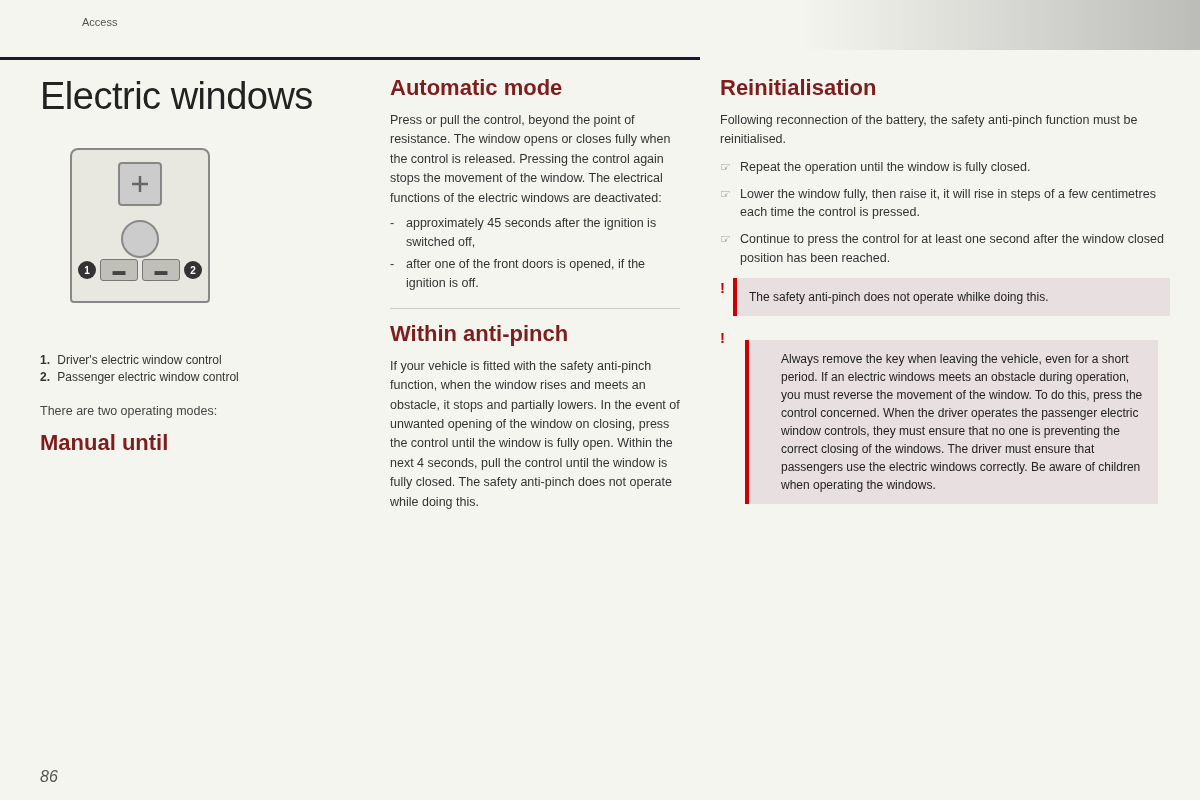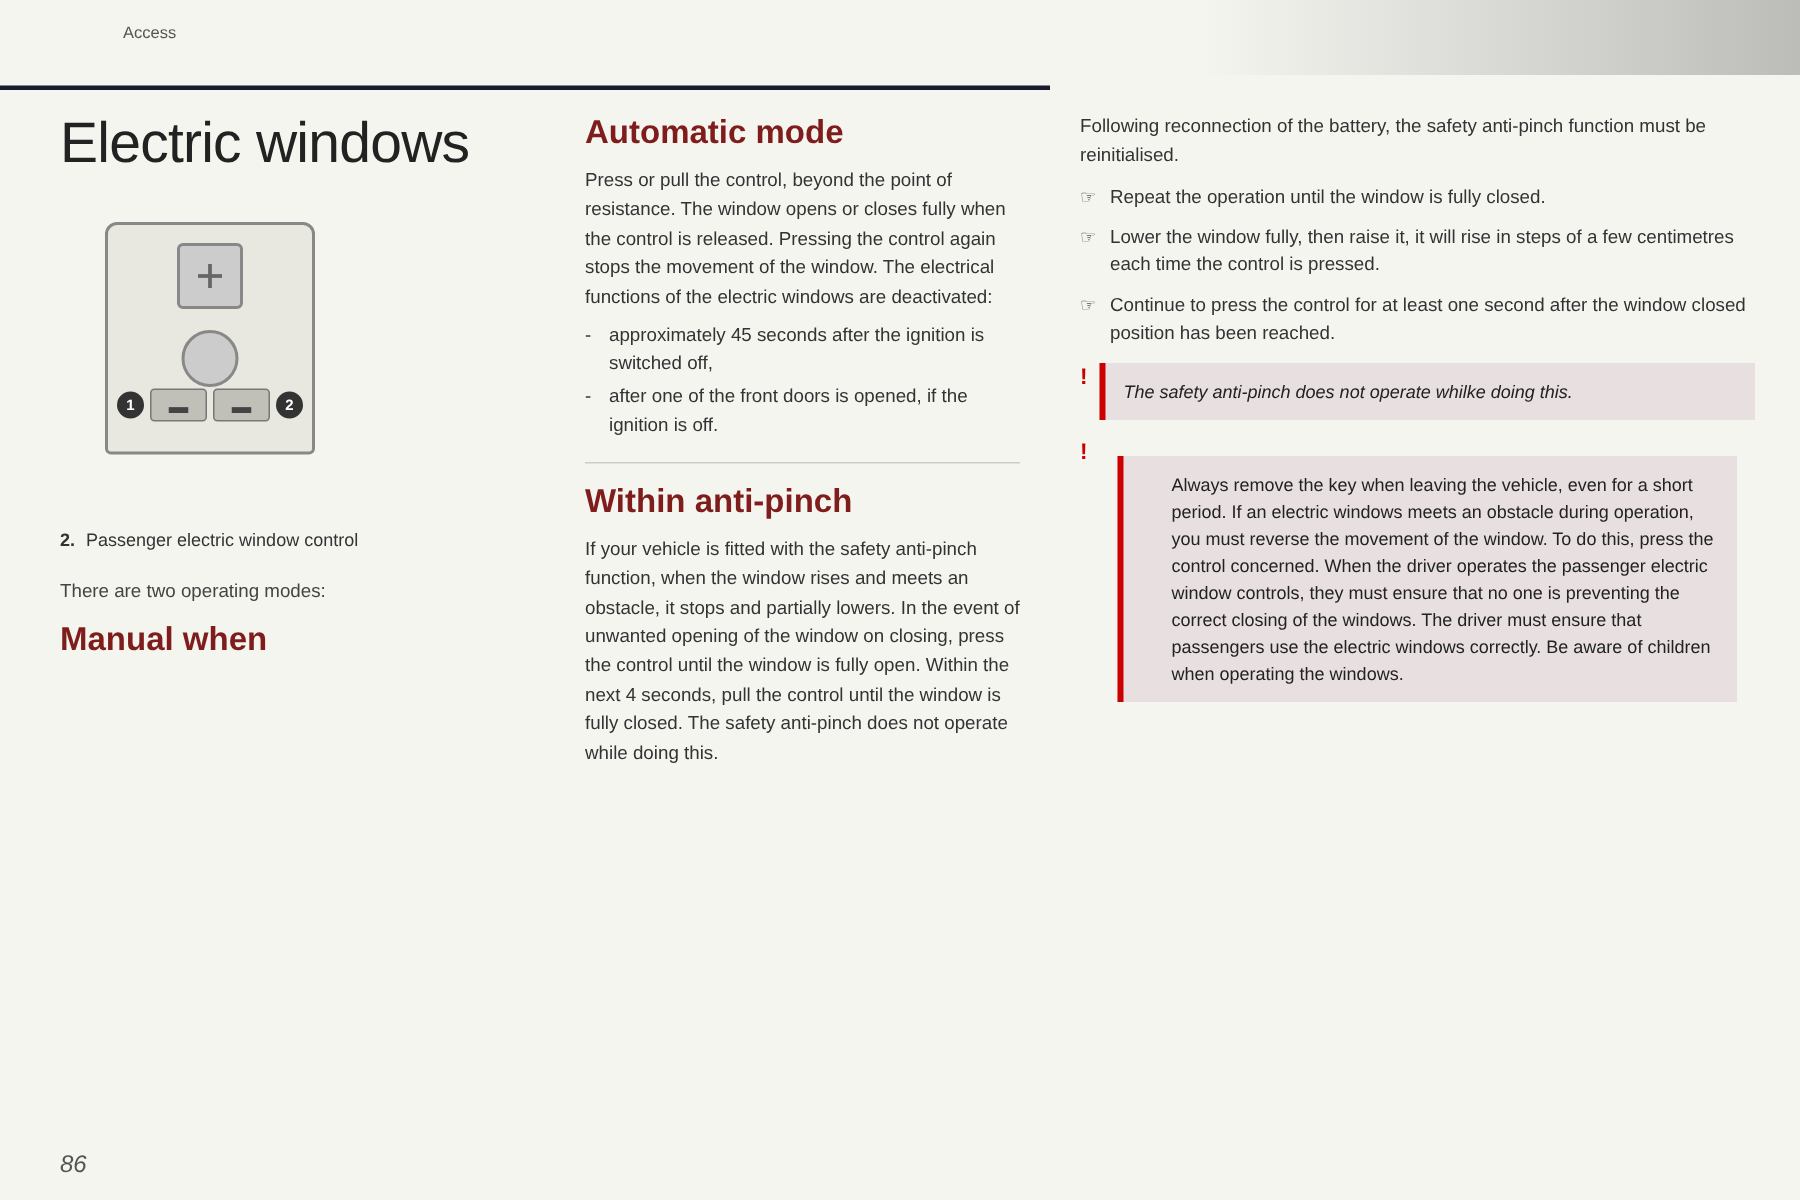--- a/index.html
+++ b/index.html
@@ -283,56 +283,61 @@
           <div class="window-btn">
             <span style="font-size:13px; color:#444;">▬</span>
           </div>
           <div class="num-circle">2</div>
         </div>
       </div>
     </div>
 
     <ul class="label-list">
       <li>
+        <span class="label-num">1.</span>
+        <span>Driver's electric window control</span>
+      </li>
+      <li>
         <span class="label-num">2.</span>
         <span>Passenger electric window control</span>
       </li>
     </ul>
 
     <p class="two-modes-text">There are two operating modes:</p>
 
-    <h2 class="section-title">Manual when</h2>
+    <h2 class="section-title">Manual until</h2>
   </div>
 
   <div class="middle-col">
     <h2 class="section-title">Automatic mode</h2>
     <p class="body-text">Press or pull the control, beyond the point of resistance. The window opens or closes fully when the control is released. Pressing the control again stops the movement of the window. The electrical functions of the electric windows are deactivated:</p>
     <ul class="bullet-list">
       <li>approximately 45 seconds after the ignition is switched off,</li>
       <li>after one of the front doors is opened, if the ignition is off.</li>
     </ul>
 
     <div class="section-divider"></div>
 
     <h2 class="section-title">Within anti-pinch</h2>
     <p class="body-text">If your vehicle is fitted with the safety anti-pinch function, when the window rises and meets an obstacle, it stops and partially lowers. In the event of unwanted opening of the window on closing, press the control until the window is fully open. Within the next 4 seconds, pull the control until the window is fully closed. The safety anti-pinch does not operate while doing this.</p>
   </div>
 
   <div class="right-col">
+    <h2 class="section-title">Reinitialisation</h2>
     <p class="body-text">Following reconnection of the battery, the safety anti-pinch function must be reinitialised.</p>
 
     <ul class="arrow-list">
       <li>Repeat the operation until the window is fully closed.</li>
       <li>Lower the window fully, then raise it, it will rise in steps of a few centimetres each time the control is pressed.</li>
       <li>Continue to press the control for at least one second after the window closed position has been reached.</li>
     </ul>
 
     <div class="warning-row">
       <span class="warning-excl">!</span>
-      <div class="warning-box" style="flex:1; margin:0;font-style:italic;">
+      <div class="warning-box" style="flex:1; margin:0;">
         <span>The safety anti-pinch does not operate whilke doing this.</span>
       </div>
     </div>
 
     <div class="warning-row" style="margin-top:12px;">
       <span class="warning-excl">!</span>
       <div class="warning-box" style="flex:1; margin:12px;padding-left:32px;">
         <span>Always remove the key when leaving the vehicle, even for a short period. If an electric windows meets an obstacle during operation, you must reverse the movement of the window. To do this, press the control concerned. When the driver operates the passenger electric window controls, they must ensure that no one is preventing the correct closing of the windows. The driver must ensure that passengers use the electric windows correctly. Be aware of children when operating the windows.</span>
       </div>
     </div>

